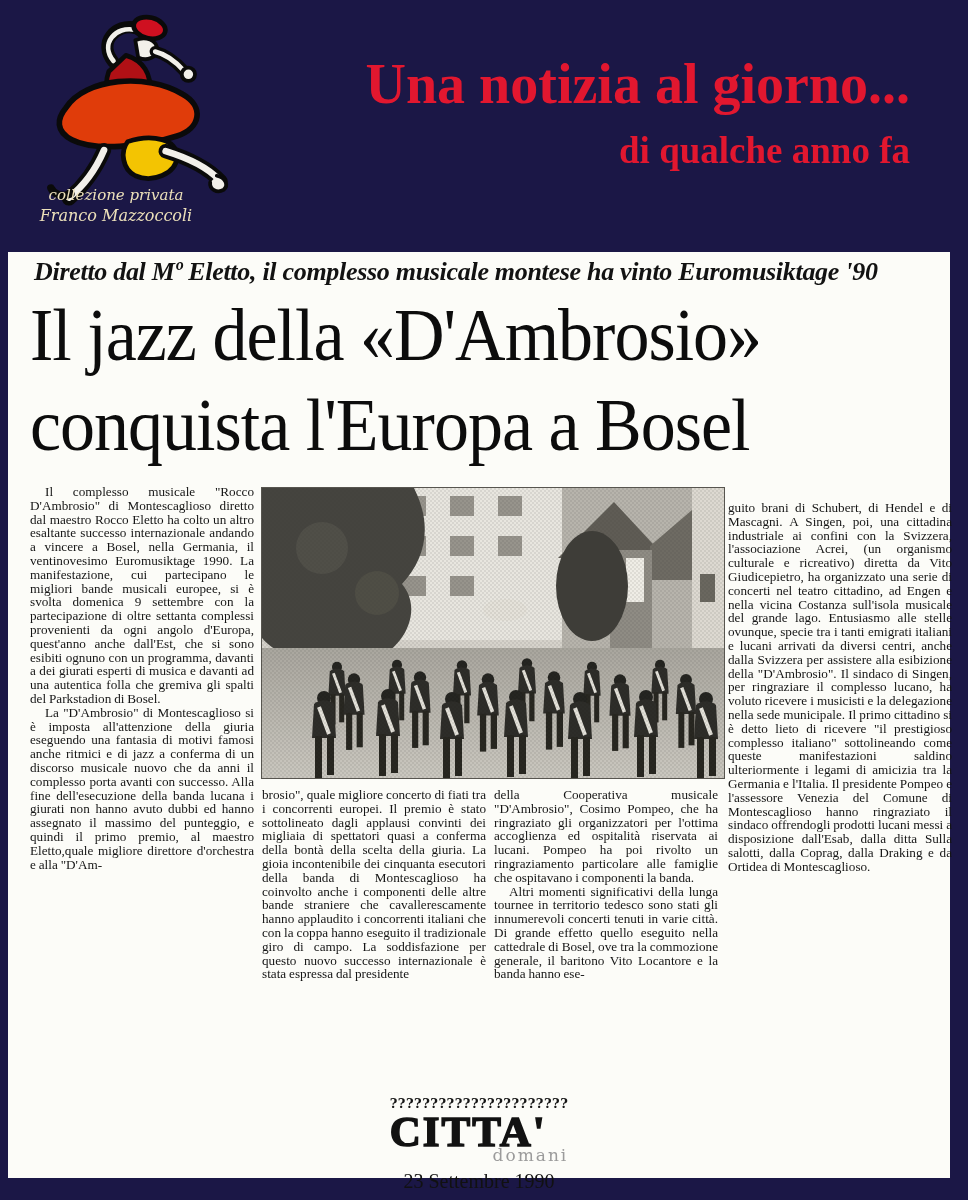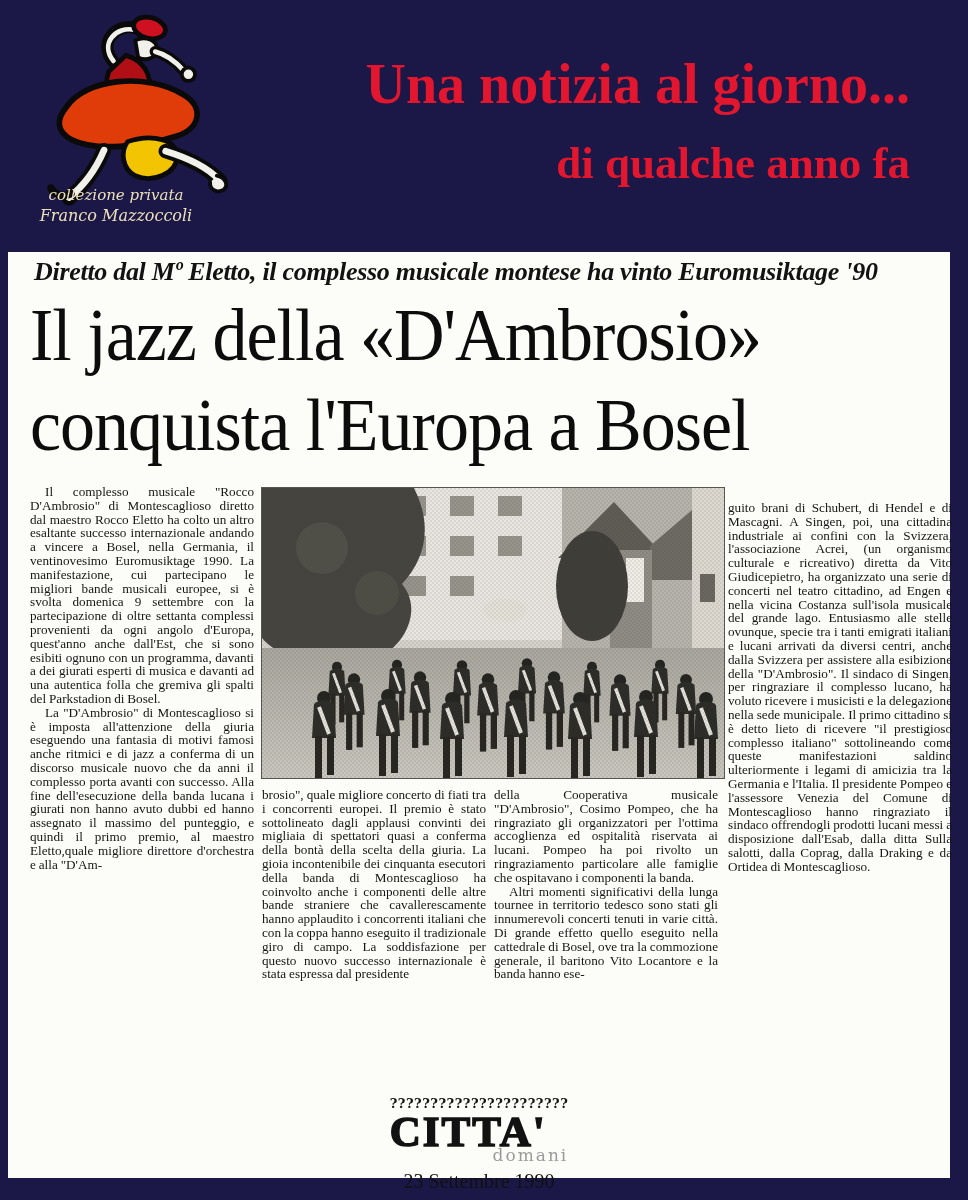--- a/index.html
+++ b/index.html
@@ -9,21 +9,21 @@
     background:#1b1746;
     font-family:"Liberation Serif", serif;
   }
   
   .dancer { position:absolute; left:14px; top:8px; width:218px; height:205px; }
   .titles {
     position:absolute; left:170px; top:56px; width:740px; text-align:right;
     color:#e2172f; font-weight:bold; font-family:"Liberation Serif", serif;
   }
   .title1 { font-size:56px; line-height:1; letter-spacing:0; }
-  .title2 { font-size:45px; line-height:1; margin-top:29px; }
+  .title2 { font-size:37px; line-height:1; margin-top:20px; }
   .collection {
     position:absolute; left:16px; top:186px; width:200px; text-align:center;
     color:#ece0ba; font-style:italic; font-family:"DejaVu Serif", serif;
   }
   .collection .c1 { font-size:15px; line-height:1.3; }
   .collection .c2 { font-size:16px; line-height:1.3; }
   
   .paper {
     position:absolute; left:8px; top:252px; width:942px; height:926px;
     background:#fcfcf8; color:#121212;

